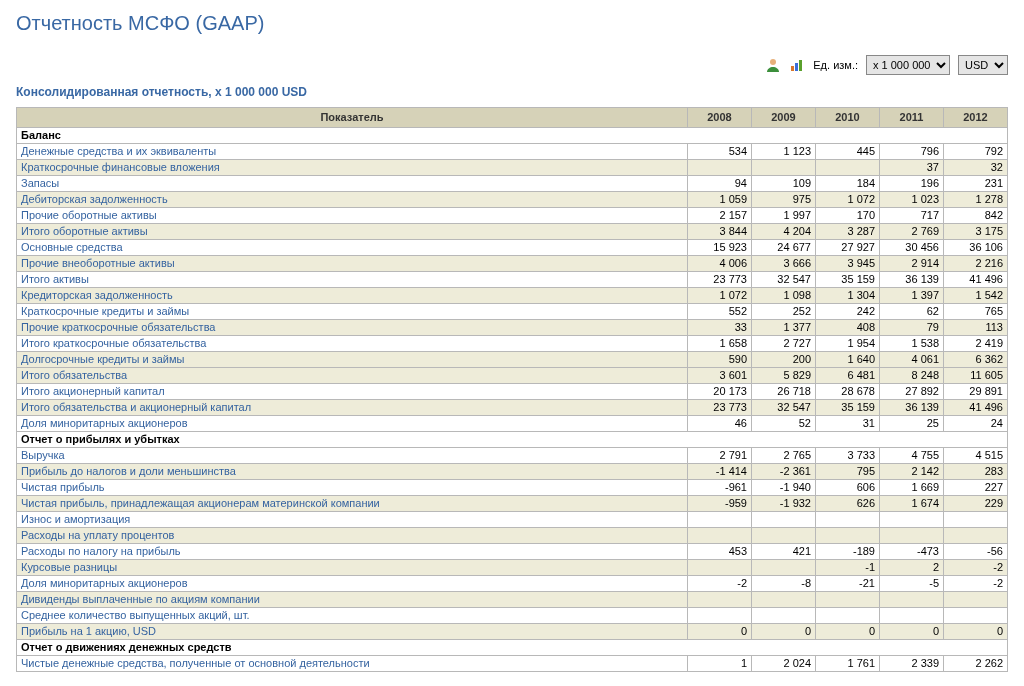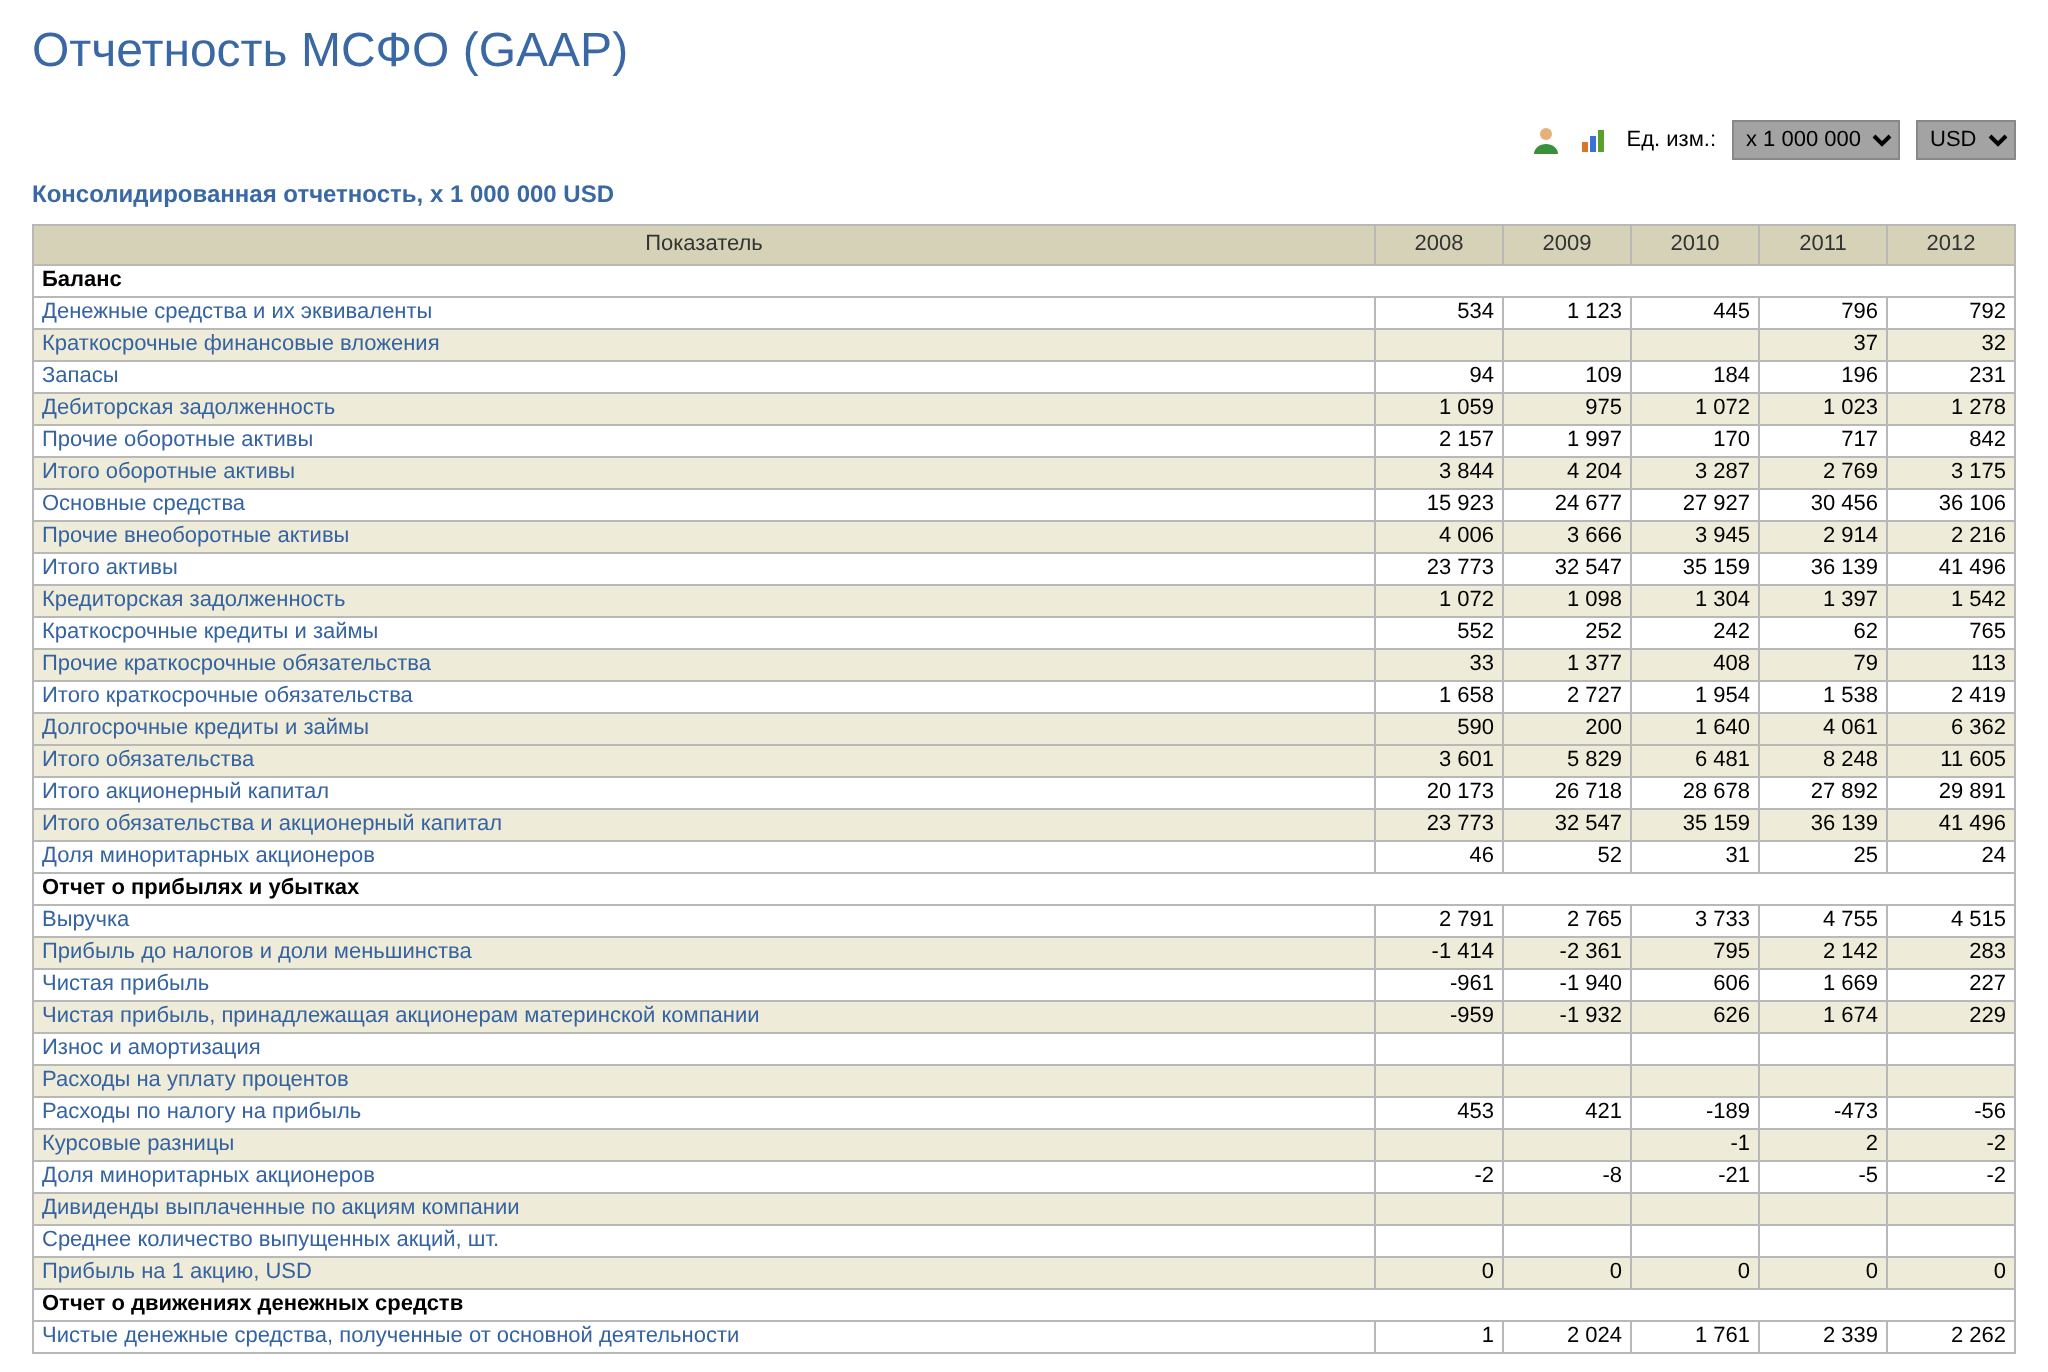--- a/index.html
+++ b/index.html
@@ -7,37 +7,37 @@
     margin: 0;
     padding: 8px 16px;
     font-family: Tahoma, Verdana, Arial, sans-serif;
     font-size: 11px;
     background: #fff;
     color: #000;
     width: 1024px;
   }
   .title {
     color: #3968a4;
-    font-size: 24px;
+    font-size: 20px;
     font-weight: normal;
     margin: 4px 0 20px 0;
   }
   .toolbar {
     display: flex;
     justify-content: flex-end;
     align-items: center;
     gap: 8px;
     margin-bottom: 10px;
   }
   .toolbar .icon { width: 16px; height: 16px; display:inline-block; }
   .toolbar-label { font-size: 11px; text-align: right; }
   .toolbar select {
     font-size: 11px;
     border: 1px solid #888;
-    background: #a3a3a3;
+    background: #e5e5e5;
     height: 20px;
     padding: 0 2px;
   }
   .subtitle {
     color: #3968a4;
     font-weight: bold;
     font-size: 12px;
     margin: 6px 0 8px 0;
   }
   table.report {
@@ -50,21 +50,21 @@
     padding: 1px 4px;
     font-size: 11px;
     height: 14px;
     line-height: 13px;
     overflow: hidden;
     white-space: nowrap;
   }
   table.report th {
     background: #d6d2b8;
     color: #333;
-    font-weight: normal;
+    font-weight: bold;
     text-align: center;
     height: 18px;
     padding: 3px 4px;
   }
   col.indicator { width: auto; }
   col.year { width: 64px; }
   td.ind { color: #3563a0; }
   td.val { text-align: right; color: #000; font-variant-numeric: tabular-nums; }
   tr.section td.ind { color: #000; font-weight: bold; margin-left: 10px; }
   tr.stripe td { background: #eeecd9; }

